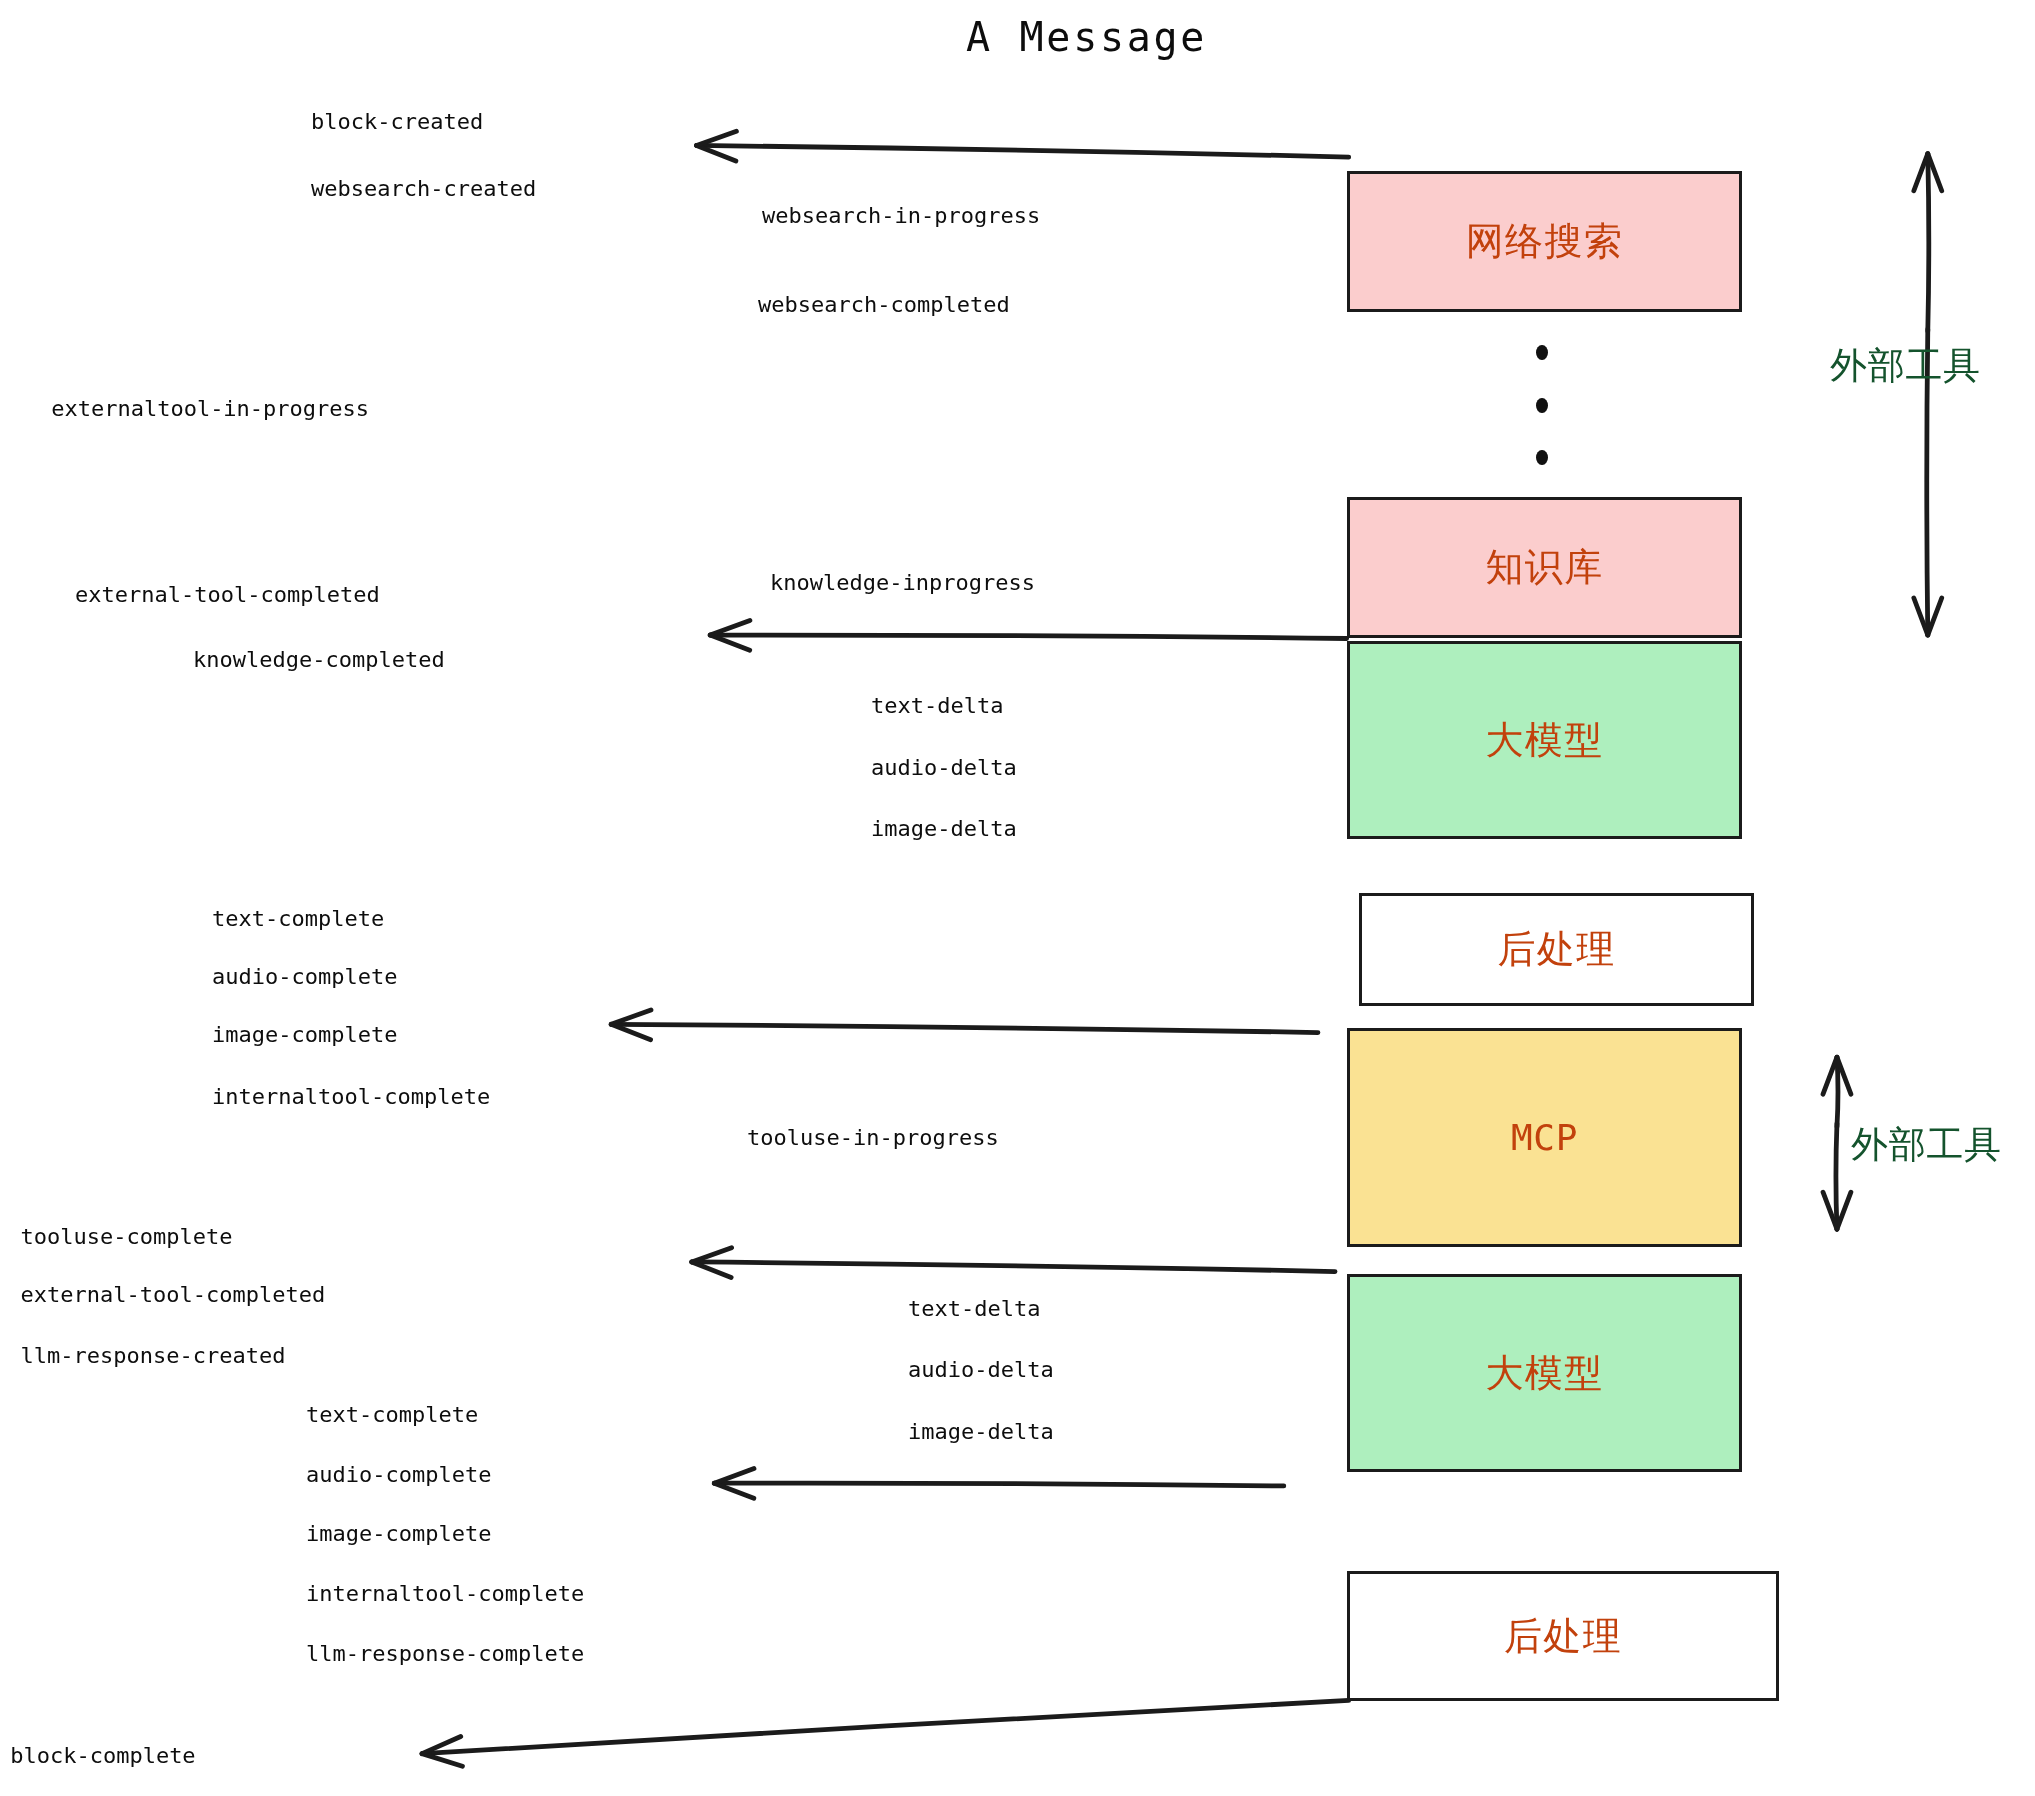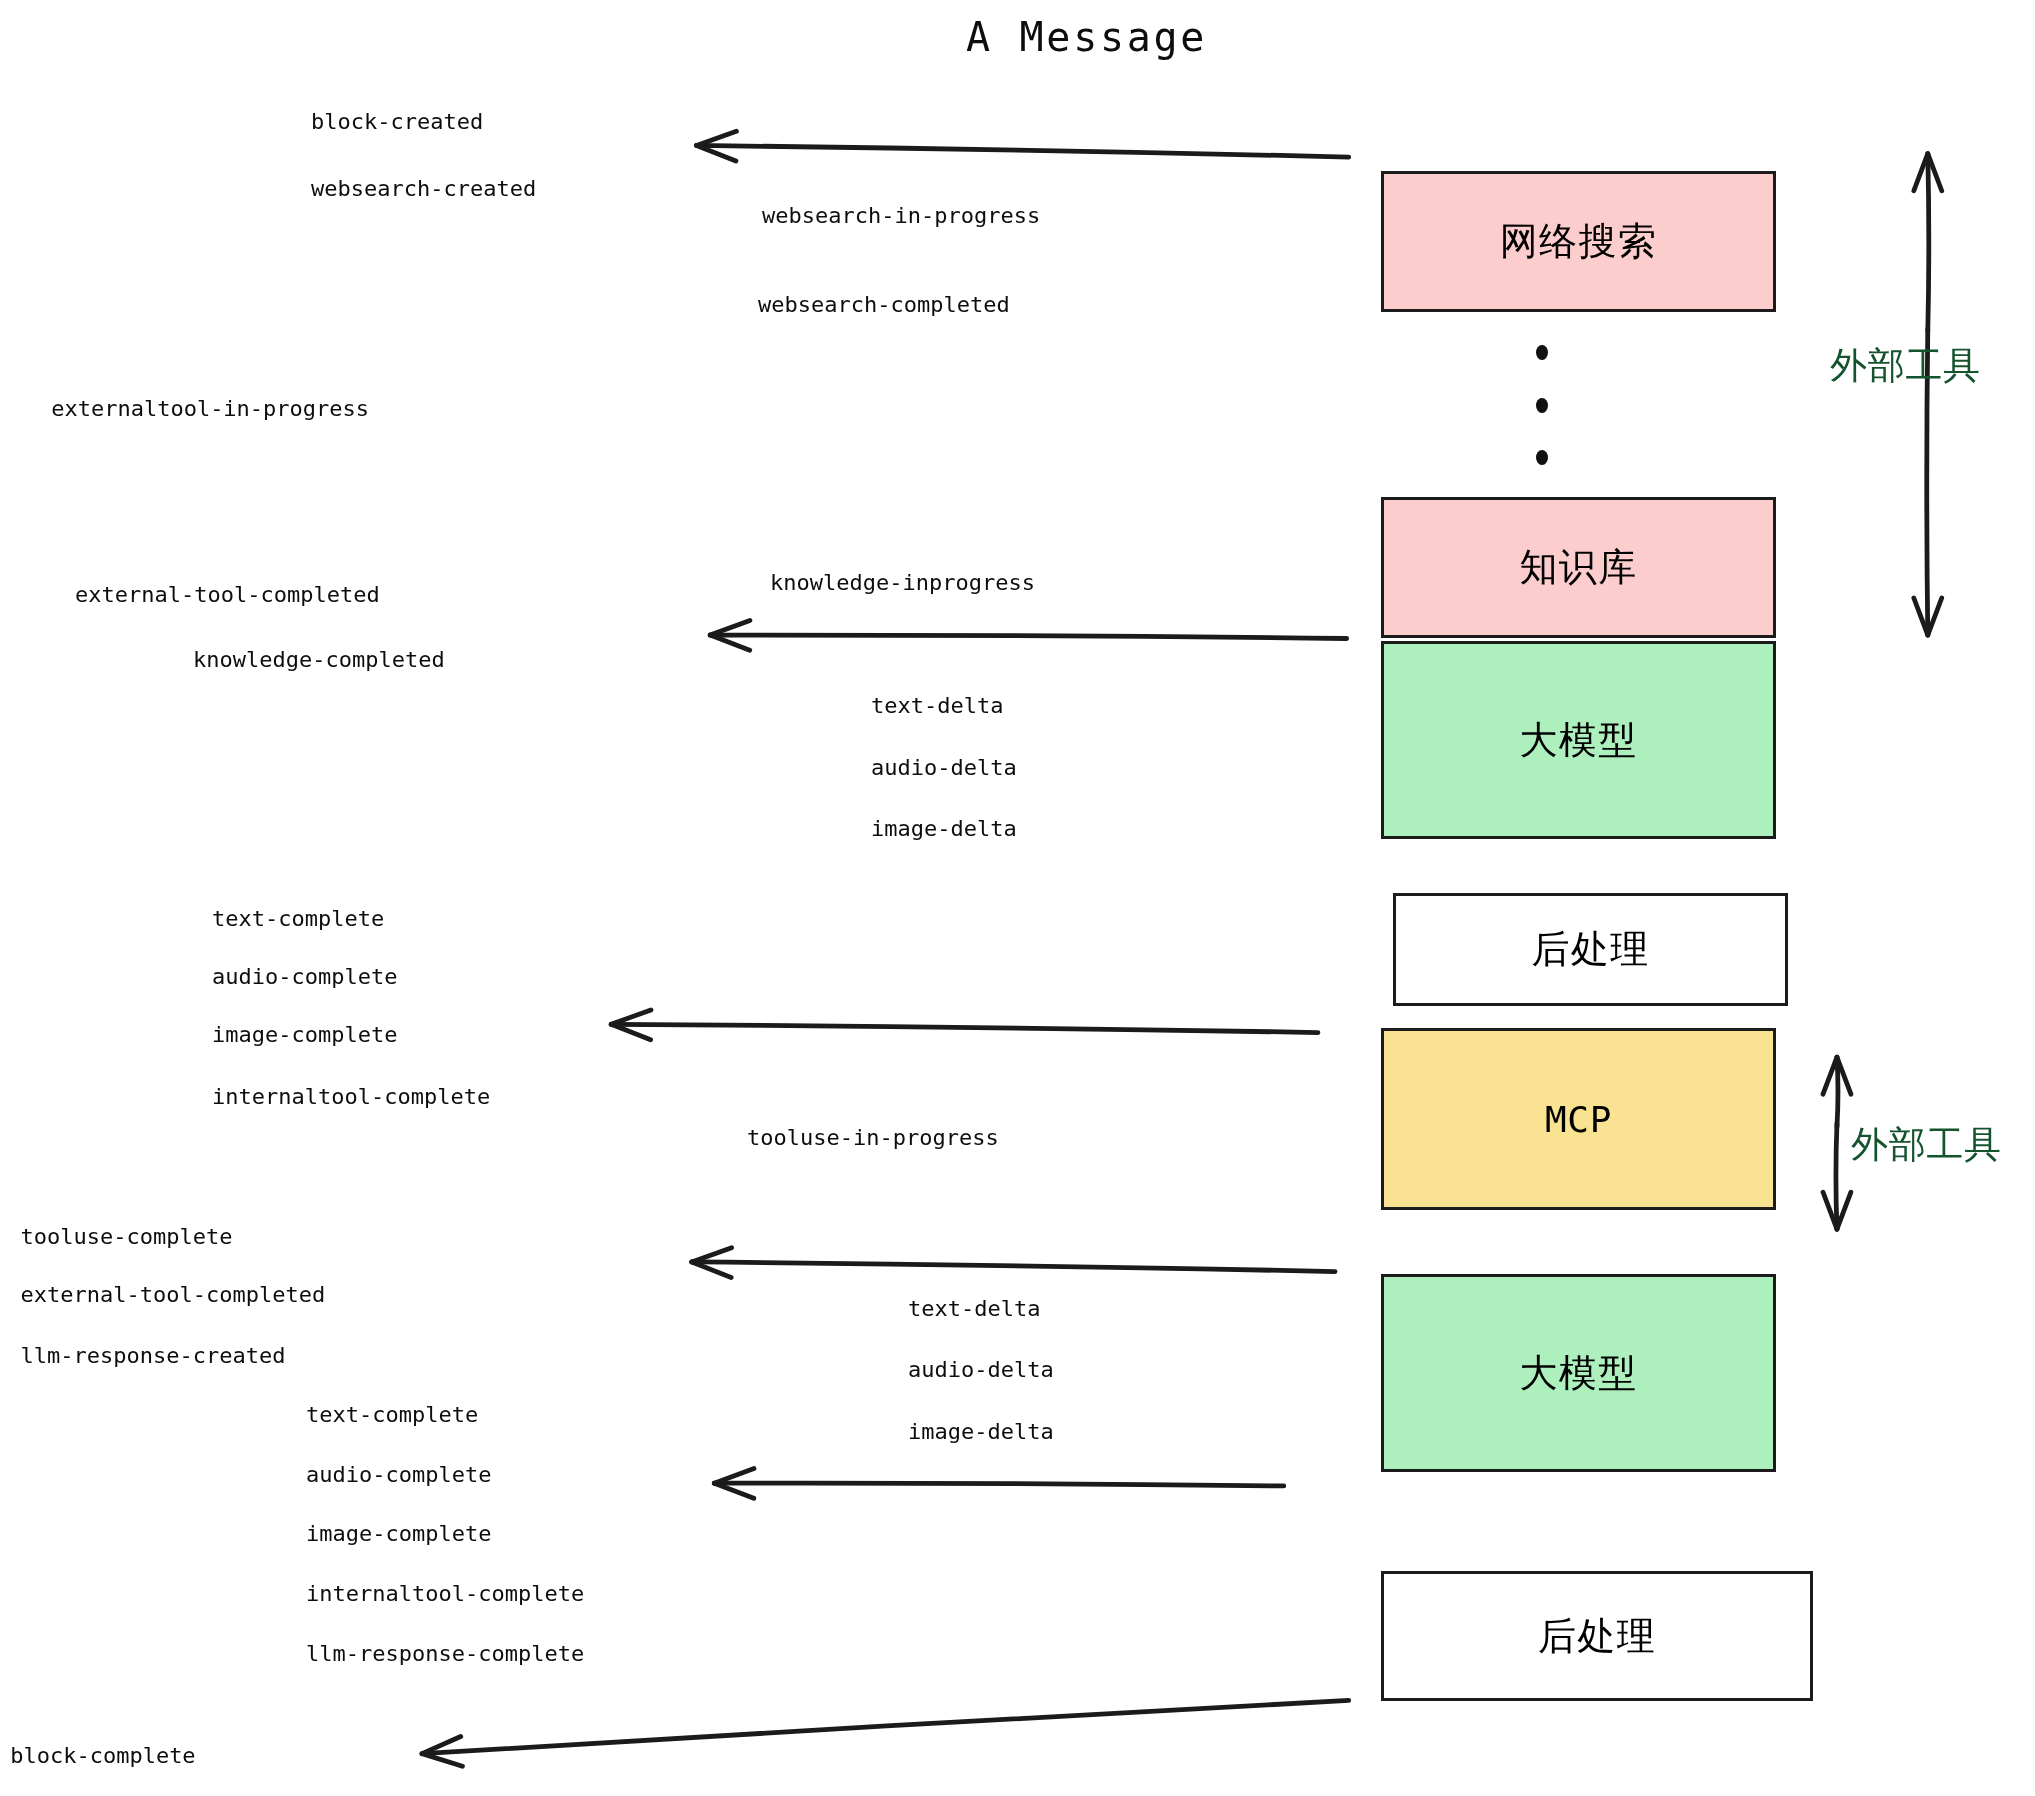--- a/index.html
+++ b/index.html
@@ -33,23 +33,22 @@
   }
   .box{
     position:absolute;
     box-sizing:border-box;
     border:3.4px solid #1b1b1b;
     display:flex;
     align-items:center;
     justify-content:center;
     font-family:"DejaVu Sans","Liberation Sans",sans-serif;
     font-size:38px;
-    color:#000000;
+    color:#c2410c;
     letter-spacing:1.4px;
-    margin-left:34px;
   }
   .box.mono{
     font-family:"DejaVu Sans Mono","Liberation Mono",monospace;
     font-size:36px;
     letter-spacing:0.7px;
   }
   .side-label{
     position:absolute;
     white-space:nowrap;
     font-family:"DejaVu Sans","Liberation Sans",sans-serif;
@@ -155,21 +154,21 @@
           <path d="M 2690 1800 L 2669.568094470045 1745.7179842266798" stroke="#1b1b1b" stroke-width="7" fill="none" stroke-linecap="round"></path>
         </g>
       </g>
     </svg>
 
   <div id="nodes">
       <div class="box" style="left: 1347px; top: 171px; width: 395px; height: 141px; background: rgb(251, 205, 205);">网络搜索</div>
       <div class="box" style="left: 1347px; top: 497px; width: 395px; height: 141px; background: rgb(251, 205, 205);">知识库</div>
       <div class="box" style="left: 1347px; top: 641px; width: 395px; height: 198px; background: rgb(174, 239, 190);">大模型</div>
       <div class="box" style="left: 1359px; top: 893px; width: 395px; height: 113px; background: rgb(255, 255, 255);">后处理</div>
-      <div class="box mono" style="left: 1347px; top: 1028px; width: 395px; height: 182px; background: rgb(250, 226, 147);">MCP</div>
+      <div class="box mono" style="left: 1347px; top: 1028px; width: 395px; height: 219px; background: rgb(250, 226, 147);">MCP</div>
       <div class="box" style="left: 1347px; top: 1274px; width: 395px; height: 198px; background: rgb(174, 239, 190);">大模型</div>
       <div class="box" style="left: 1347px; top: 1571px; width: 432px; height: 130px; background: rgb(255, 255, 255);">后处理</div>
     </div>
   <div id="events">
       <div class="evt" style="left: 311px; top: 111px;">block-created</div>
       <div class="evt" style="left: 311px; top: 178px;">websearch-created</div>
       <div class="evt" style="left: 10.2px; top: 398px; margin-left: 41px;">externaltool-in-progress</div>
       <div class="evt" style="left: 75px; top: 584px;">external-tool-completed</div>
       <div class="evt" style="left: 193px; top: 649px;">knowledge-completed</div>
       <div class="evt" style="left: 212px; top: 908px;">text-complete</div>

